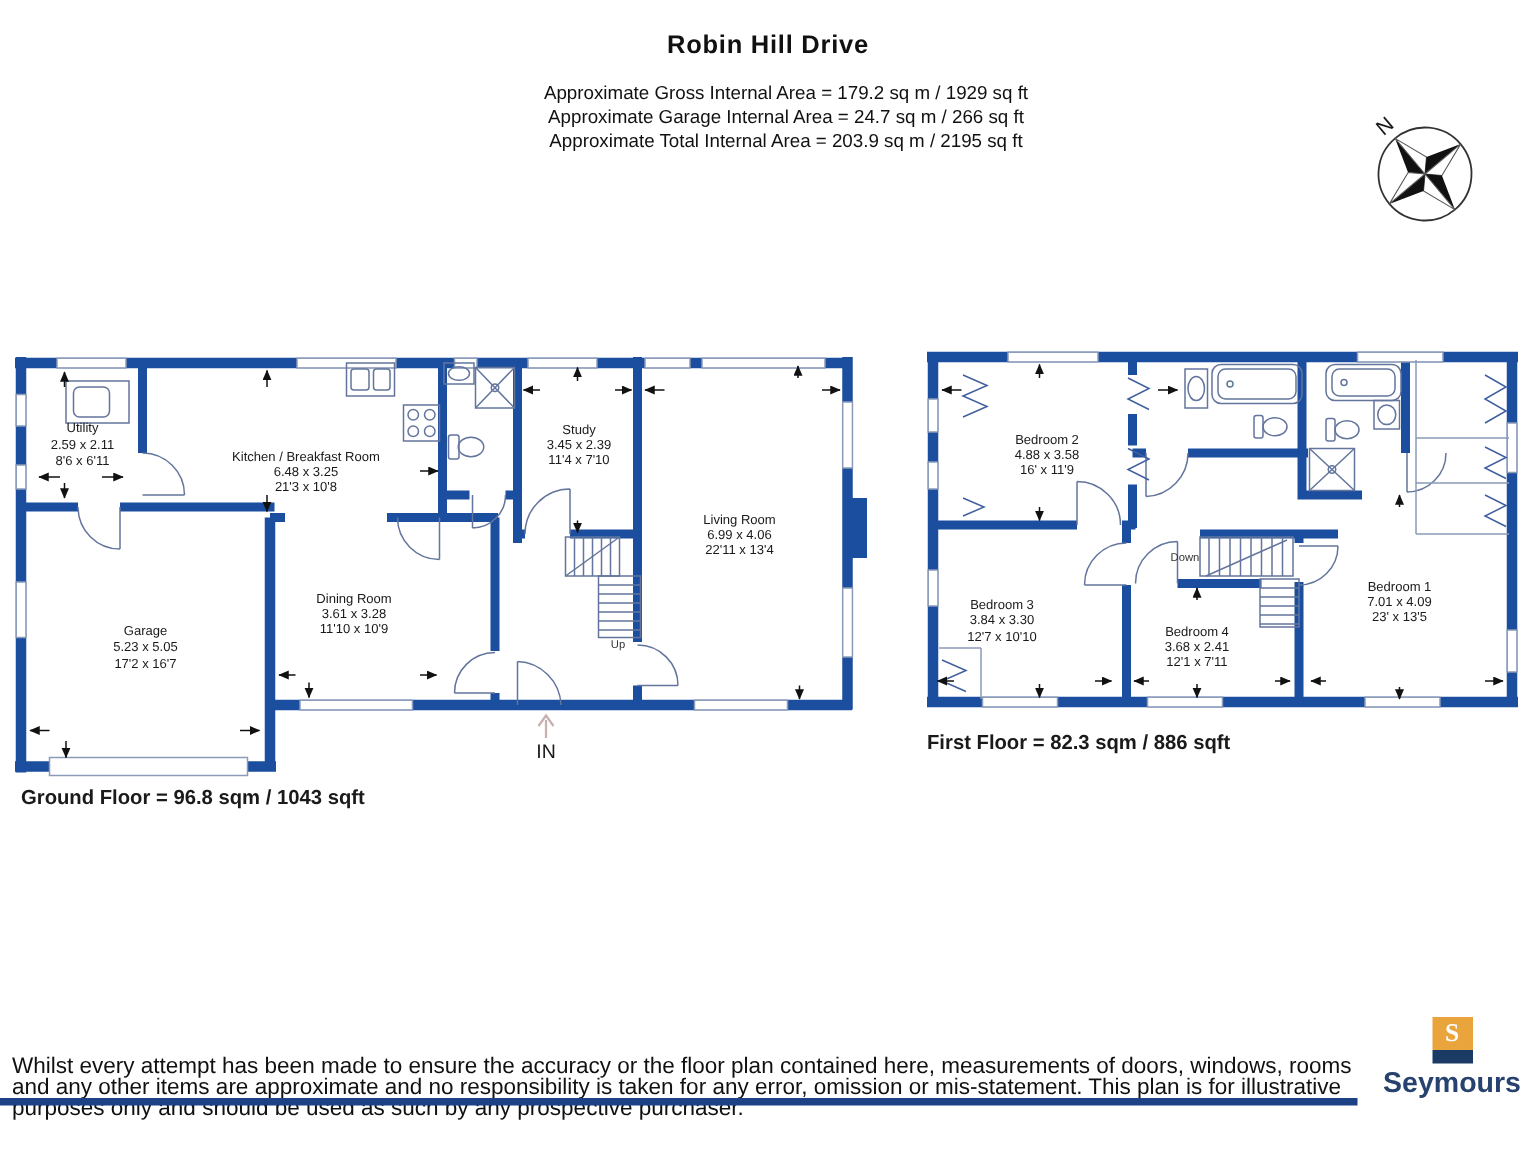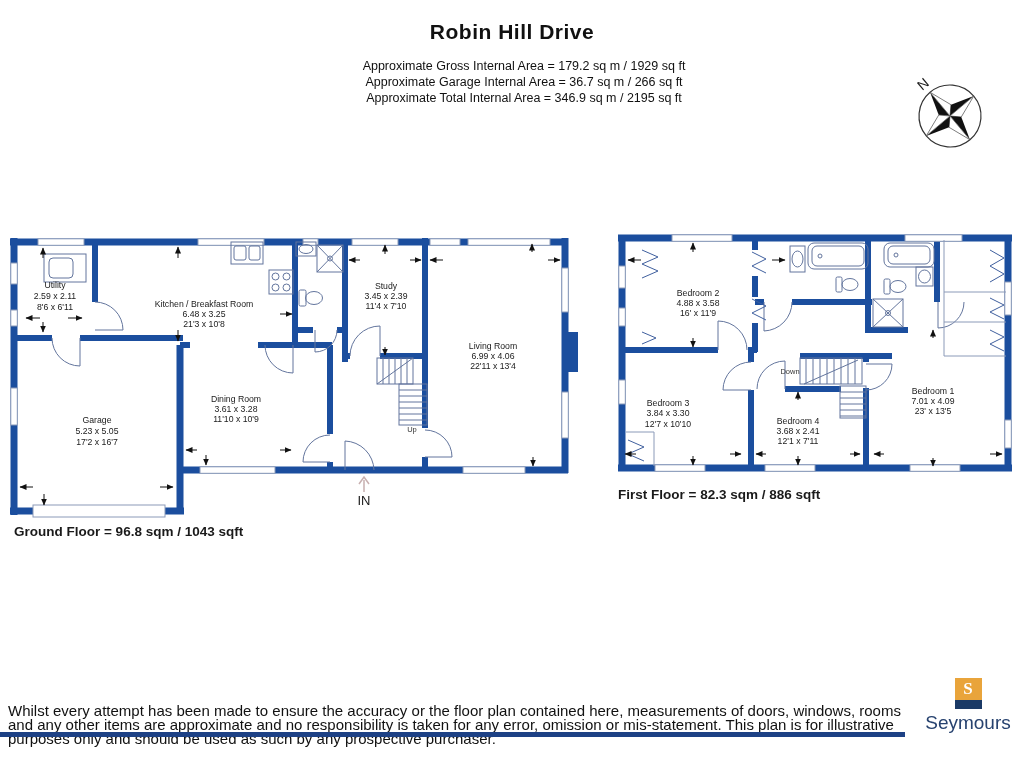--- a/index.html
+++ b/index.html
@@ -1,47 +1,47 @@
 <!DOCTYPE html>
 <html><head>
 <meta charset="utf-8">
 <style>
   html,body{margin:0;padding:0;background:#fff;}
   #page{position:relative;width:1024px;height:768px;background:#fff;overflow:hidden;
         font-family:"Liberation Sans",sans-serif;color:#111;}
   .abs{position:absolute;}
   #header{left:0;top:20px;width:1024px;text-align:center;}
-  #title{font-size:21px;font-weight:bold;letter-spacing:.5px;margin:0 0 14px 0;}
+  #title{font-size:17px;font-weight:bold;letter-spacing:.5px;margin:0 0 14px 0;}
   .hline{font-size:12.5px;line-height:16px;margin-left:24px;}
   #planSvg{left:0;top:0;}
   #footerText{left:8px;top:704px;width:908px;font-size:15px;line-height:14px;}
   #footerBar{left:0;top:732px;width:905px;height:5px;background:#1d4185;}
   #logo{left:918px;top:678px;width:100px;text-align:center;}
   #logoMark{position:relative;width:27px;height:31px;margin:0 auto;}
   #logoGold{position:absolute;left:0;top:0;width:27px;height:22px;background:#e9a43b;}
   #logoNavy{position:absolute;left:0;top:22px;width:27px;height:9px;background:#1b3a66;}
   #logoS{position:absolute;left:0;top:1px;width:27px;text-align:center;color:#fff;
          font-family:"Liberation Serif",serif;font-size:17px;font-weight:bold;}
-  #logoWord{margin-top:3px;font-size:19px;font-weight:normal;color:#27426f;letter-spacing:0px;}
+  #logoWord{margin-top:3px;font-size:19px;font-weight:bold;color:#27426f;letter-spacing:0px;}
   text{font-family:"Liberation Sans",sans-serif;fill:#1a1a1a;}
   .rlbl{font-size:8.7px;text-anchor:middle;}
   .cap{font-size:13.5px;font-weight:bold;}
   .tiny{font-size:7.5px;text-anchor:middle;fill:#333;}
   .inlbl{font-size:13px;text-anchor:middle;}
 </style>
 </head>
 <body>
 
 <div id="page">
 
   <div id="header" class="abs">
     <div id="title">Robin Hill Drive</div>
     <div class="hline">Approximate Gross Internal Area = 179.2 sq m / 1929 sq ft</div>
-    <div class="hline">Approximate Garage Internal Area = 36.7 sq m / 266 sq ft</div>
-    <div class="hline">Approximate Total Internal Area = 346.9 sq m / 2195 sq ft</div>
+    <div class="hline">Approximate Garage Internal Area = 24.7 sq m / 266 sq ft</div>
+    <div class="hline">Approximate Total Internal Area = 203.9 sq m / 2195 sq ft</div>
   </div>
 
   <svg id="planSvg" class="abs" width="1024" height="768" viewBox="0 0 1024 768">
     <defs>
       <marker id="ah" markerWidth="9" markerHeight="8" refX="6.5" refY="3" orient="auto">
         <path d="M0,0L7,3L0,6Z" fill="#111"></path>
       </marker>
     </defs>
 
     <g>

